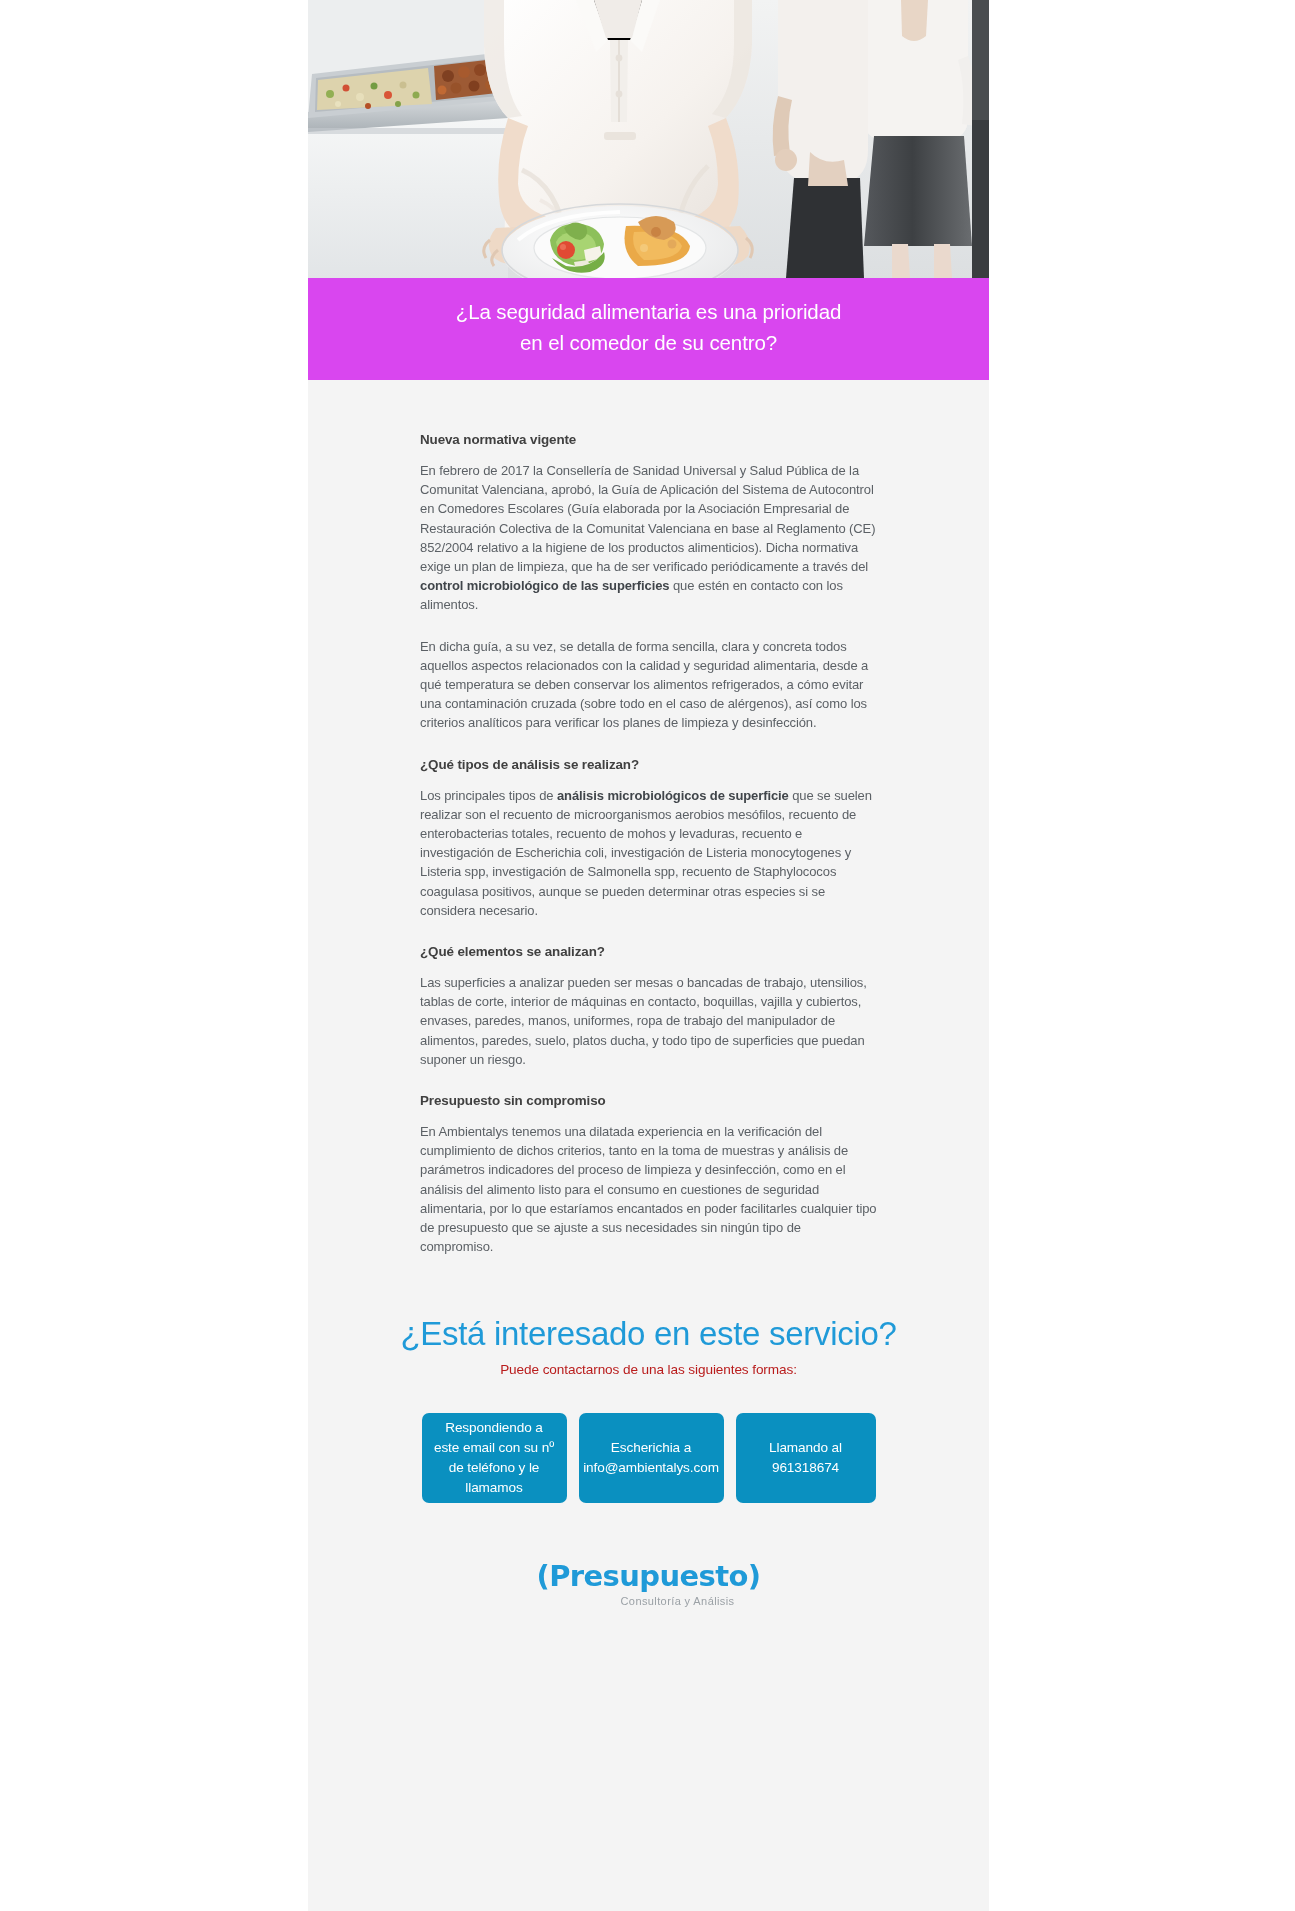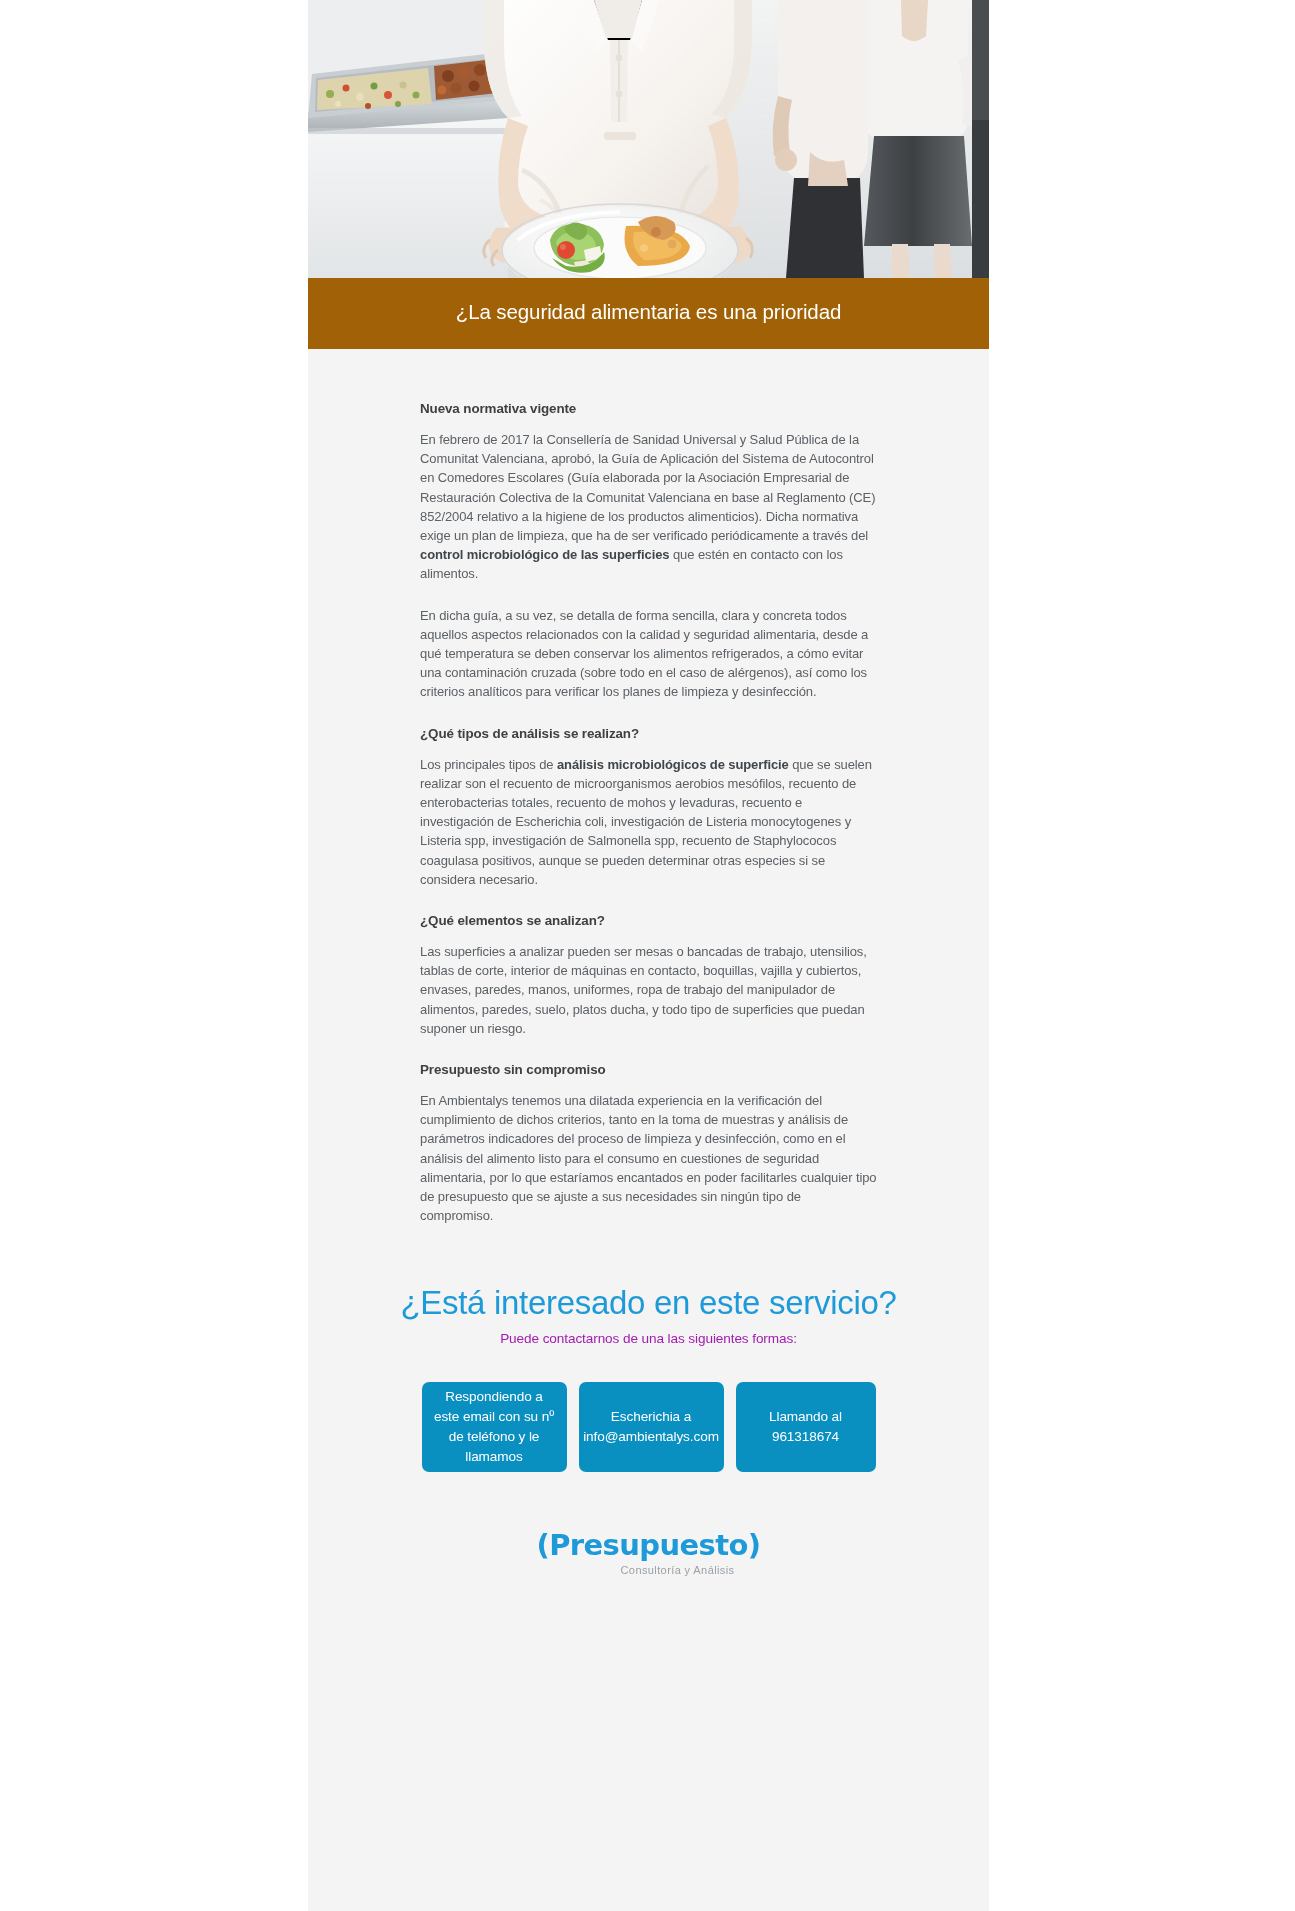--- a/index.html
+++ b/index.html
@@ -36,21 +36,21 @@
     width: 681px;
     height: 278px;
     overflow: hidden;
     background: #dfe2e4;
   }
   .hero svg { display: block; width: 681px; height: 278px; }
 
   
   .banner {
     width: 681px;
-    background: #a16207;
+    background: #d946ef;
     padding: 18px 40px 22px 40px;
     text-align: center;
   }
   .banner-line {
     color: #ffffff;
     font-size: 20.5px;
     line-height: 31px;
     font-weight: 400;
     letter-spacing: -0.1px;
     white-space: nowrap;
@@ -86,21 +86,21 @@
   }
   .cta-title {
     font-size: 33px;
     font-weight: 400;
     color: #1f9ad8;
     line-height: 38px;
     letter-spacing: -0.3px;
   }
   .cta-sub {
     font-size: 13.6px;
-    color: #a21caf;
+    color: #b91c1c;
     line-height: 22px;
     margin-top: 6px;
     letter-spacing: -0.1px;
   }
 
   .cta-boxes {
     display: flex;
     justify-content: center;
     align-items: flex-start;
     gap: 12px;
@@ -294,20 +294,21 @@
         <path d="M266 262 L280 260 L282 268 L268 270 Z" fill="#eeebdd"></path>
 
         <path d="M244 258 Q258 276 282 272 Q300 266 296 252 Q282 270 258 266 Z" fill="#76ae46"></path>
 
         <path d="M210 240 Q240 214 312 212" stroke="#ffffff" stroke-width="4" fill="none" opacity="0.85"></path>
       </svg>
     </div>
 
     <div class="banner">
       <div class="banner-line">¿La seguridad alimentaria es una prioridad</div>
+      <div class="banner-line">en el comedor de su centro?</div>
     </div>
 
     <div class="article">
 
       <div class="block">
         <div class="sec-heading">Nueva normativa vigente</div>
         <p class="para">En febrero de 2017 la Consellería de Sanidad Universal y Salud Pública de la Comunitat Valenciana, aprobó, la Guía de Aplicación del Sistema de Autocontrol en Comedores Escolares (Guía elaborada por la Asociación Empresarial de Restauración Colectiva de la Comunitat Valenciana en base al Reglamento (CE) 852/2004 relativo a la higiene de los productos alimenticios). Dicha normativa exige un plan de limpieza, que ha de ser verificado periódicamente a través del <b>control microbiológico de las superficies</b> que estén en contacto con los alimentos.</p>
         <p class="para">En dicha guía, a su vez, se detalla de forma sencilla, clara y concreta todos aquellos aspectos relacionados con la calidad y seguridad alimentaria, desde a qué temperatura se deben conservar los alimentos refrigerados, a cómo evitar una contaminación cruzada (sobre todo en el caso de alérgenos), así como los criterios analíticos para verificar los planes de limpieza y desinfección.</p>
       </div>
 

